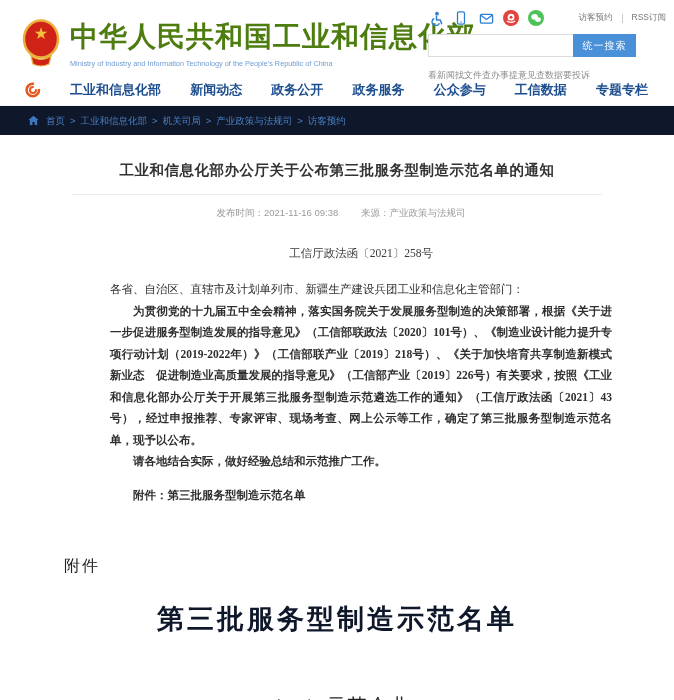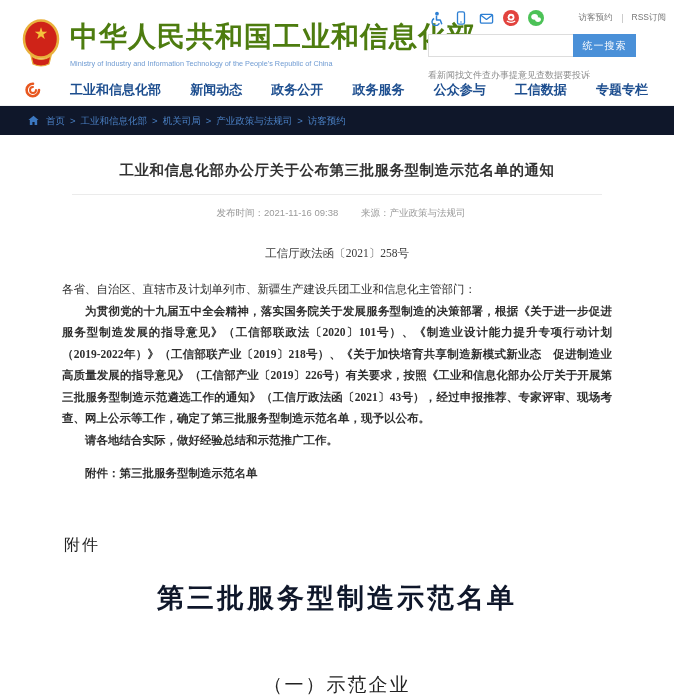--- a/index.html
+++ b/index.html
@@ -41,21 +41,21 @@
   .crumb-sep { color:#4a80c4; }
   .home-ic { width:11px; height:11px; margin-right:2px; }
 
   
   .article { padding-top:26px; }
   .art-title { text-align:center; font-size:14.5px; font-weight:bold; color:#333; letter-spacing:0.5px; padding:0 70px; }
   .art-divider { border:none; border-top:1px solid #ebebeb; margin:14px 72px 0 72px; }
   .art-meta { text-align:center; margin-top:12px; font-size:9.5px; color:#9a9a9a;padding-left:8px; }
   .art-meta span { margin:0 10px; }
 
-  .doc-body { font-family:"Liberation Serif", serif; color:#2f2f2f; }
+  .doc-body { font-family:"Liberation Serif", serif; color:#2f2f2f;padding-left:48px; }
   .doc-number { text-align:center; font-size:11.5px; margin-top:26px; color:#3a3a3a; }
   .doc-paras { margin:18px 62px 0 62px; }
   .doc-paras p { font-size:11.5px; line-height:21.5px; text-align:justify; }
   .doc-paras p.indent { text-indent:2em;font-weight:bold; }
   .doc-paras p.attach-line { margin-top:12px; }
 
   
   .attachment { margin-top:0; }
   .attach-label { margin:50px 0 0 64px; font-size:16px; color:#222; font-weight:500; letter-spacing:2px; }
   .attach-title { text-align:center; margin-top:24px; font-size:27px; font-weight:bold; color:#0f172a; letter-spacing:3px; }

